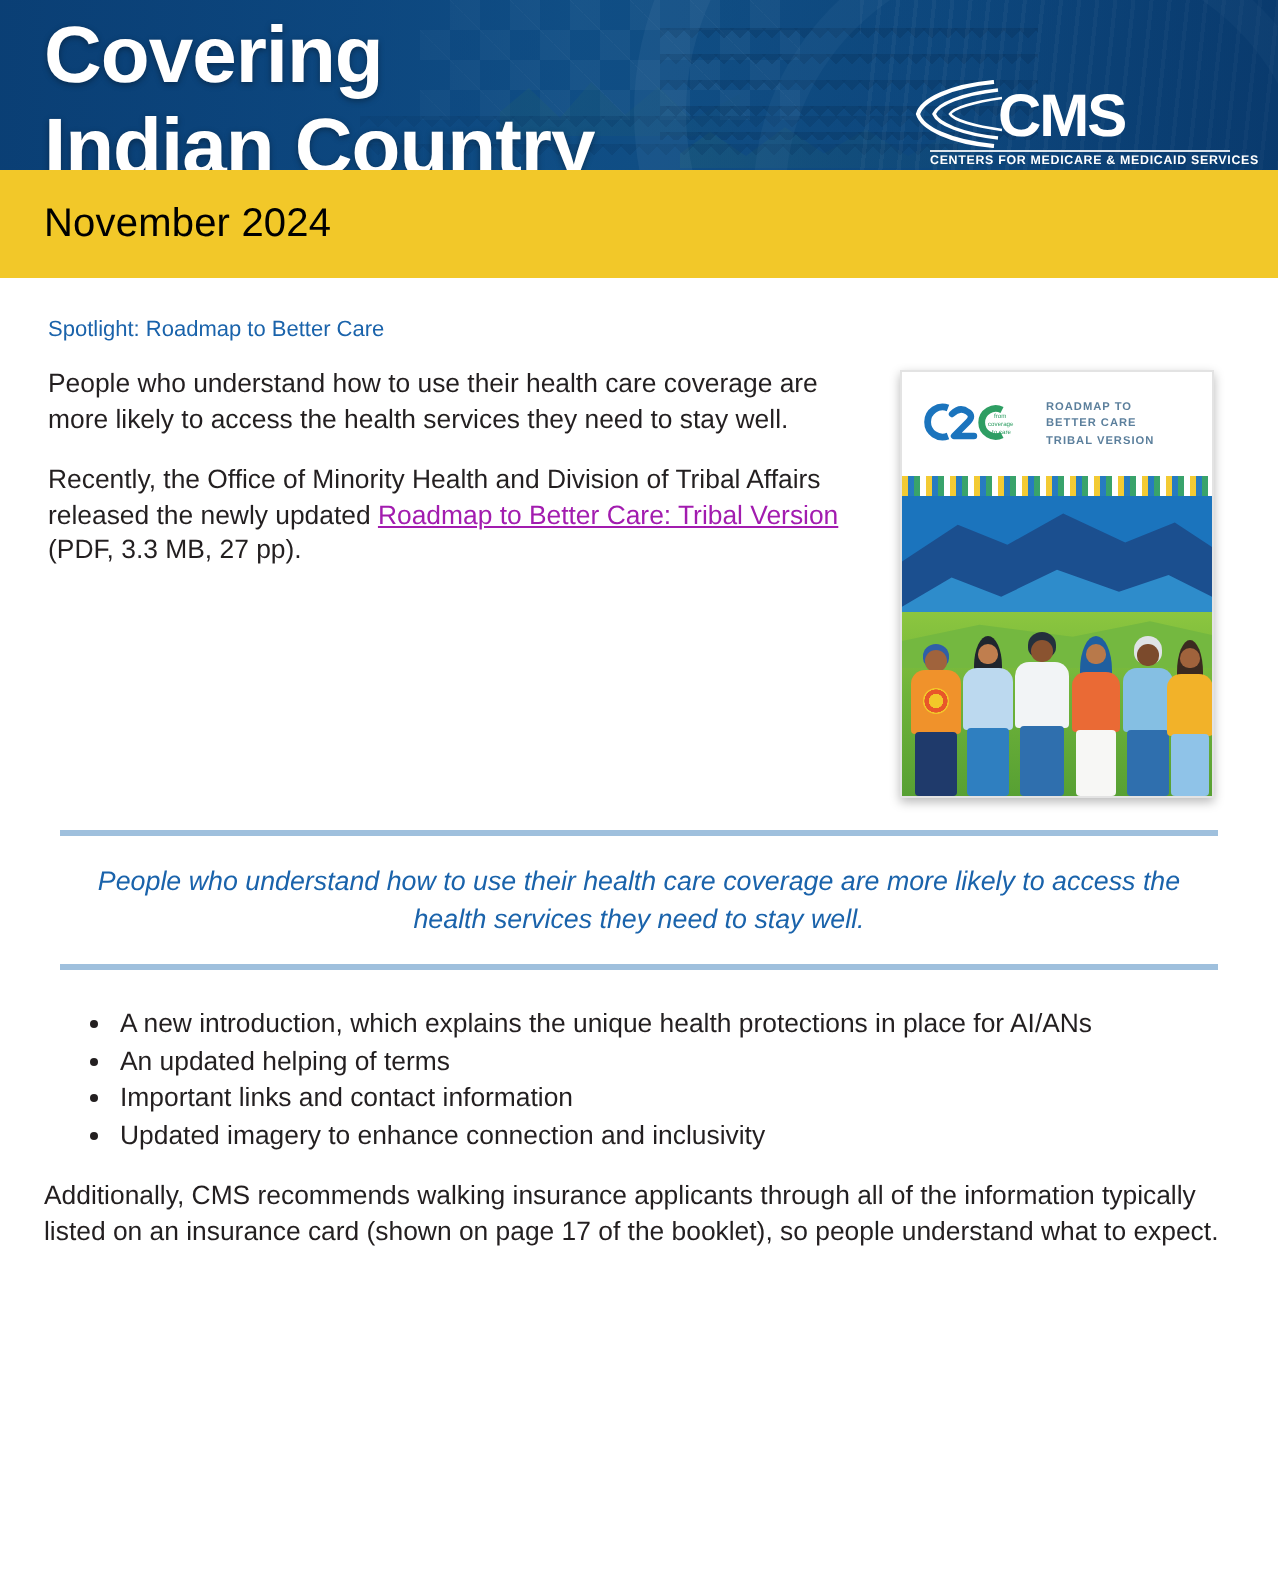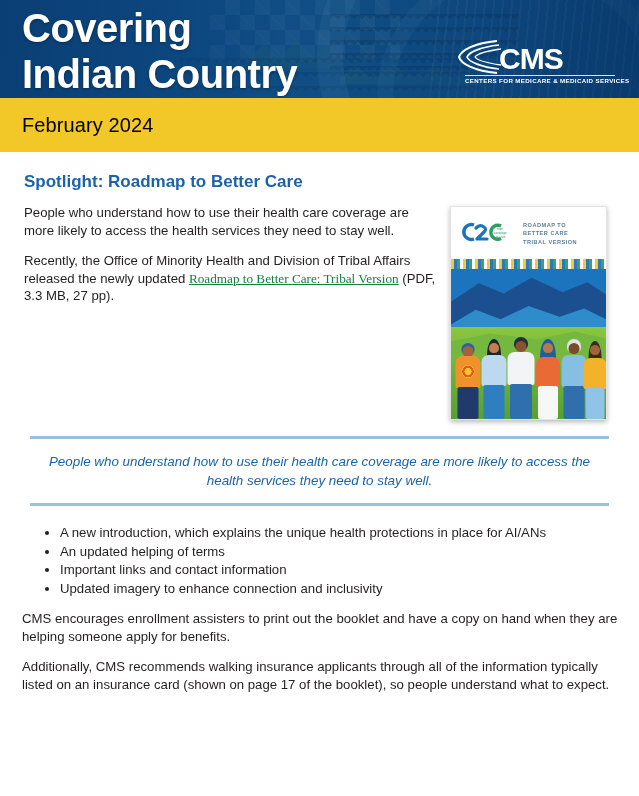--- a/index.html
+++ b/index.html
@@ -18,21 +18,21 @@
     position: relative;
     width: 639px;
     height: 796px;
     background: #ffffff;
   }
 
   
   .banner {
     position: relative;
     width: 639px;
-    height: 98px;
+    height: 85px;
     overflow: hidden;
     background: #0b4a88;
   }
   .banner-photo {
     position: absolute;
     inset: 0;
     background:
       linear-gradient(100deg, #0d4c8c 0%, #11538f 28%, #15588f 52%, #0f4d85 78%, #0a4076 100%);
   }
   
@@ -172,44 +172,43 @@
     font-weight: normal;
     letter-spacing: .1px;
   }
 
   
   .content {
     padding: 0 16px;
   }
   .spotlight-heading {
     color: #1a63ab;
-    font-size: 17px;
+    font-size: 11px;
     margin: 20px 0 0 8px;
-    font-weight: bold;
+    font-weight: normal;
   }
   .intro-wrap {
     display: flex;
     align-items: flex-start;
     margin-top: 12px;
   }
   .intro-col {
     width: 424px;
     padding-left: 8px;
     box-sizing: border-box;
   }
   p.body {
     font-size: 13.2px;
     line-height: 17.5px;
     margin: 0 0 13px 0;
     color: #231f20;
   }
   a.link {
-    color: #15803d;
+    color: #a21caf;
     text-decoration: underline;
-    font-family: Liberation Serif, serif;
   }
 
   
   .booklet {
     position: relative;
     width: 155px;
     height: 212px;
     margin-left: 10px;
     margin-top: 2px;
     background: #ffffff;
@@ -324,21 +323,21 @@
         <path d="M42 5 C24 7, 12 12, 10 17 C12 22, 24 27, 42 29" fill="none" stroke="#ffffff" stroke-width="1.7"></path>
         <path d="M44 9 C30 11, 20 14, 18 17 C20 20, 30 23, 44 25" fill="none" stroke="#ffffff" stroke-width="1.3"></path>
       </svg>
       <div class="cms-wordmark">CMS</div>
       <div class="cms-rule"></div>
       <div class="cms-sub">CENTERS FOR MEDICARE &amp; MEDICAID SERVICES</div>
     </div>
   </div>
 
   <div class="date-band">
-    <div class="date-text">February 2024</div>
+    <div class="date-text">November 2024</div>
   </div>
 
   <div class="content">
 
     <div class="spotlight-heading">Spotlight: Roadmap to Better Care</div>
 
     <div class="intro-wrap">
       <div class="intro-col">
         <p class="body">People who understand how to use their health care coverage are more likely to access the health services they need to stay well.</p>
         <p class="body"><span>Recently, the Office of Minority Health and Division of Tribal Affairs released the newly updated </span><a class="link" href="#">Roadmap to Better Care: Tribal Version</a><span> (PDF, 3.3 MB, 27 pp).</span></p>
@@ -419,17 +418,16 @@
 
   <div class="lower">
 
     <ul class="bullets">
       <li>A new introduction, which explains the unique health protections in place for AI/ANs</li>
       <li>An updated helping of terms</li>
       <li>Important links and contact information</li>
       <li>Updated imagery to enhance connection and inclusivity</li>
     </ul>
 
-    <p class="body">CMS encourages enrollment assisters to print out the booklet and have a copy on hand when they are helping someone apply for benefits.</p>
     <p class="body">Additionally, CMS recommends walking insurance applicants through all of the information typically listed on an insurance card (shown on page 17 of the booklet), so people understand what to expect.</p>
   </div>
 
 </div>
 
 </body></html>

